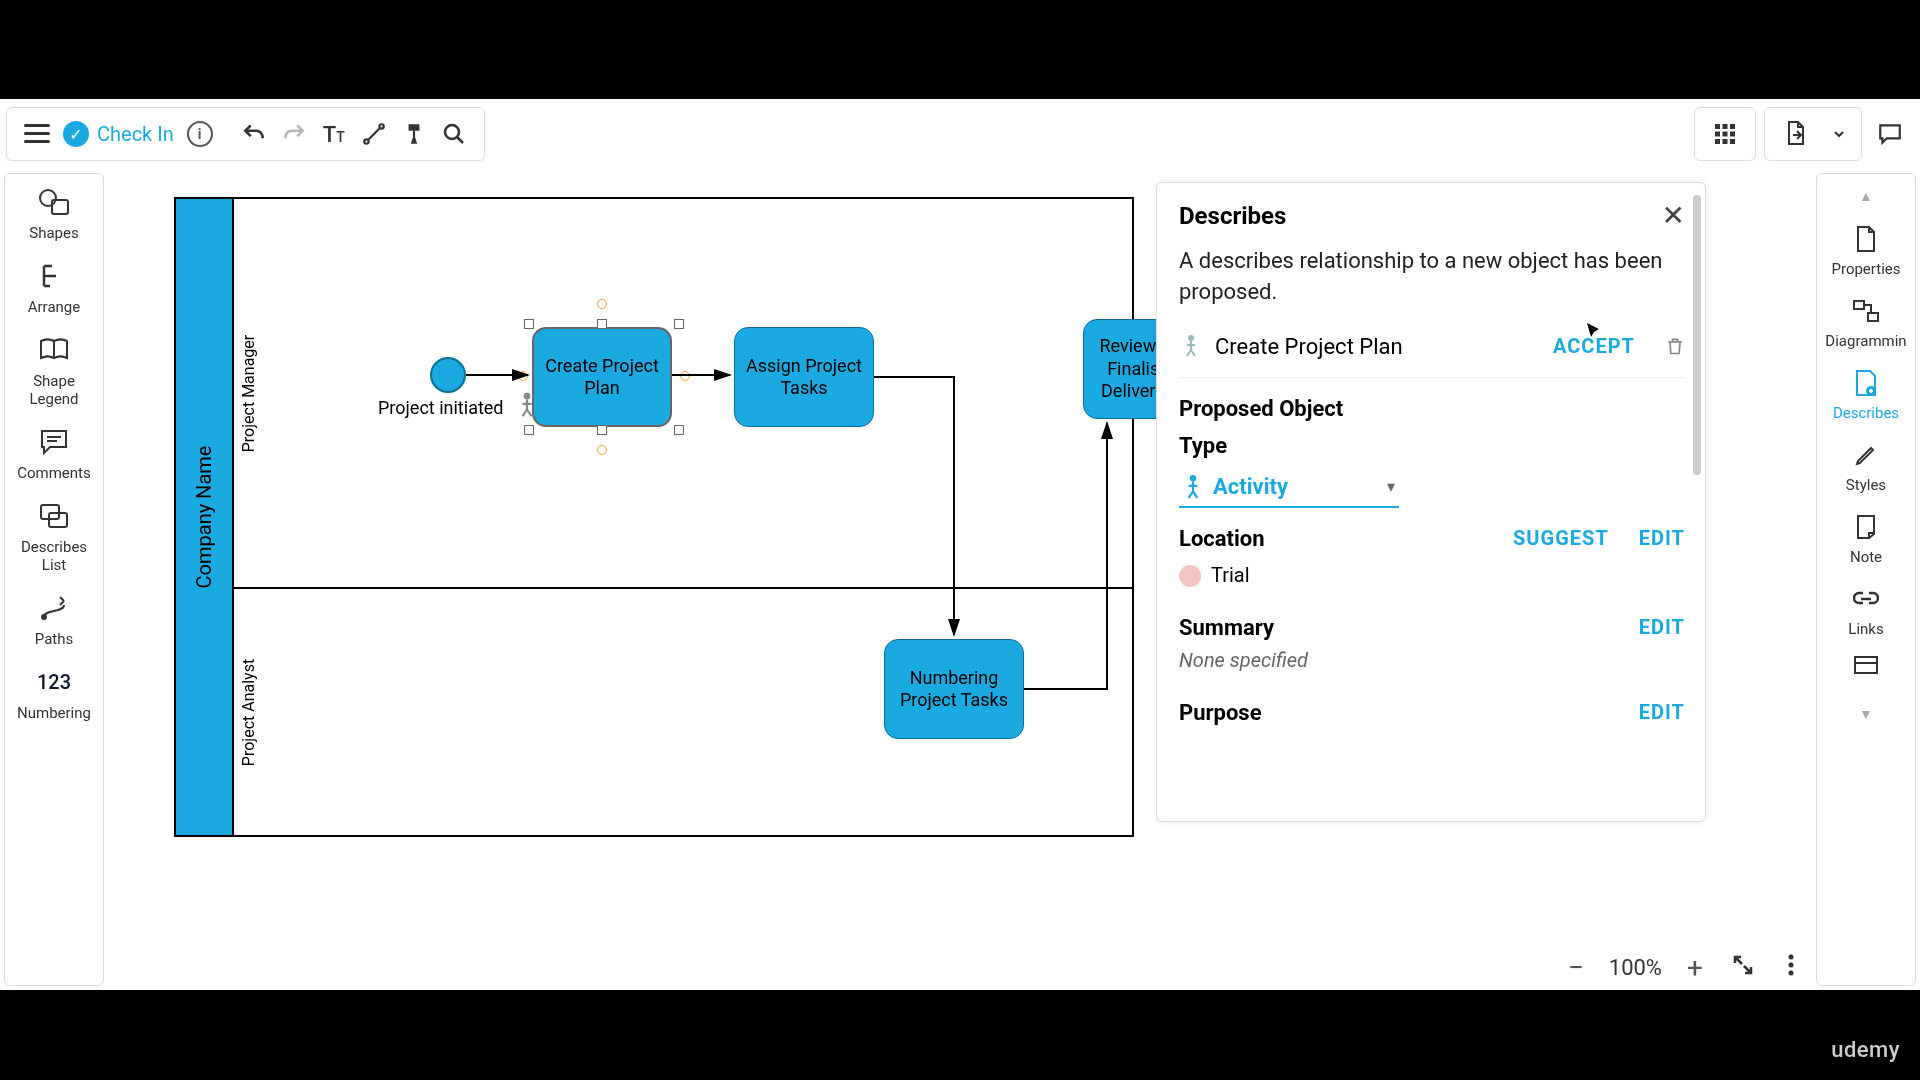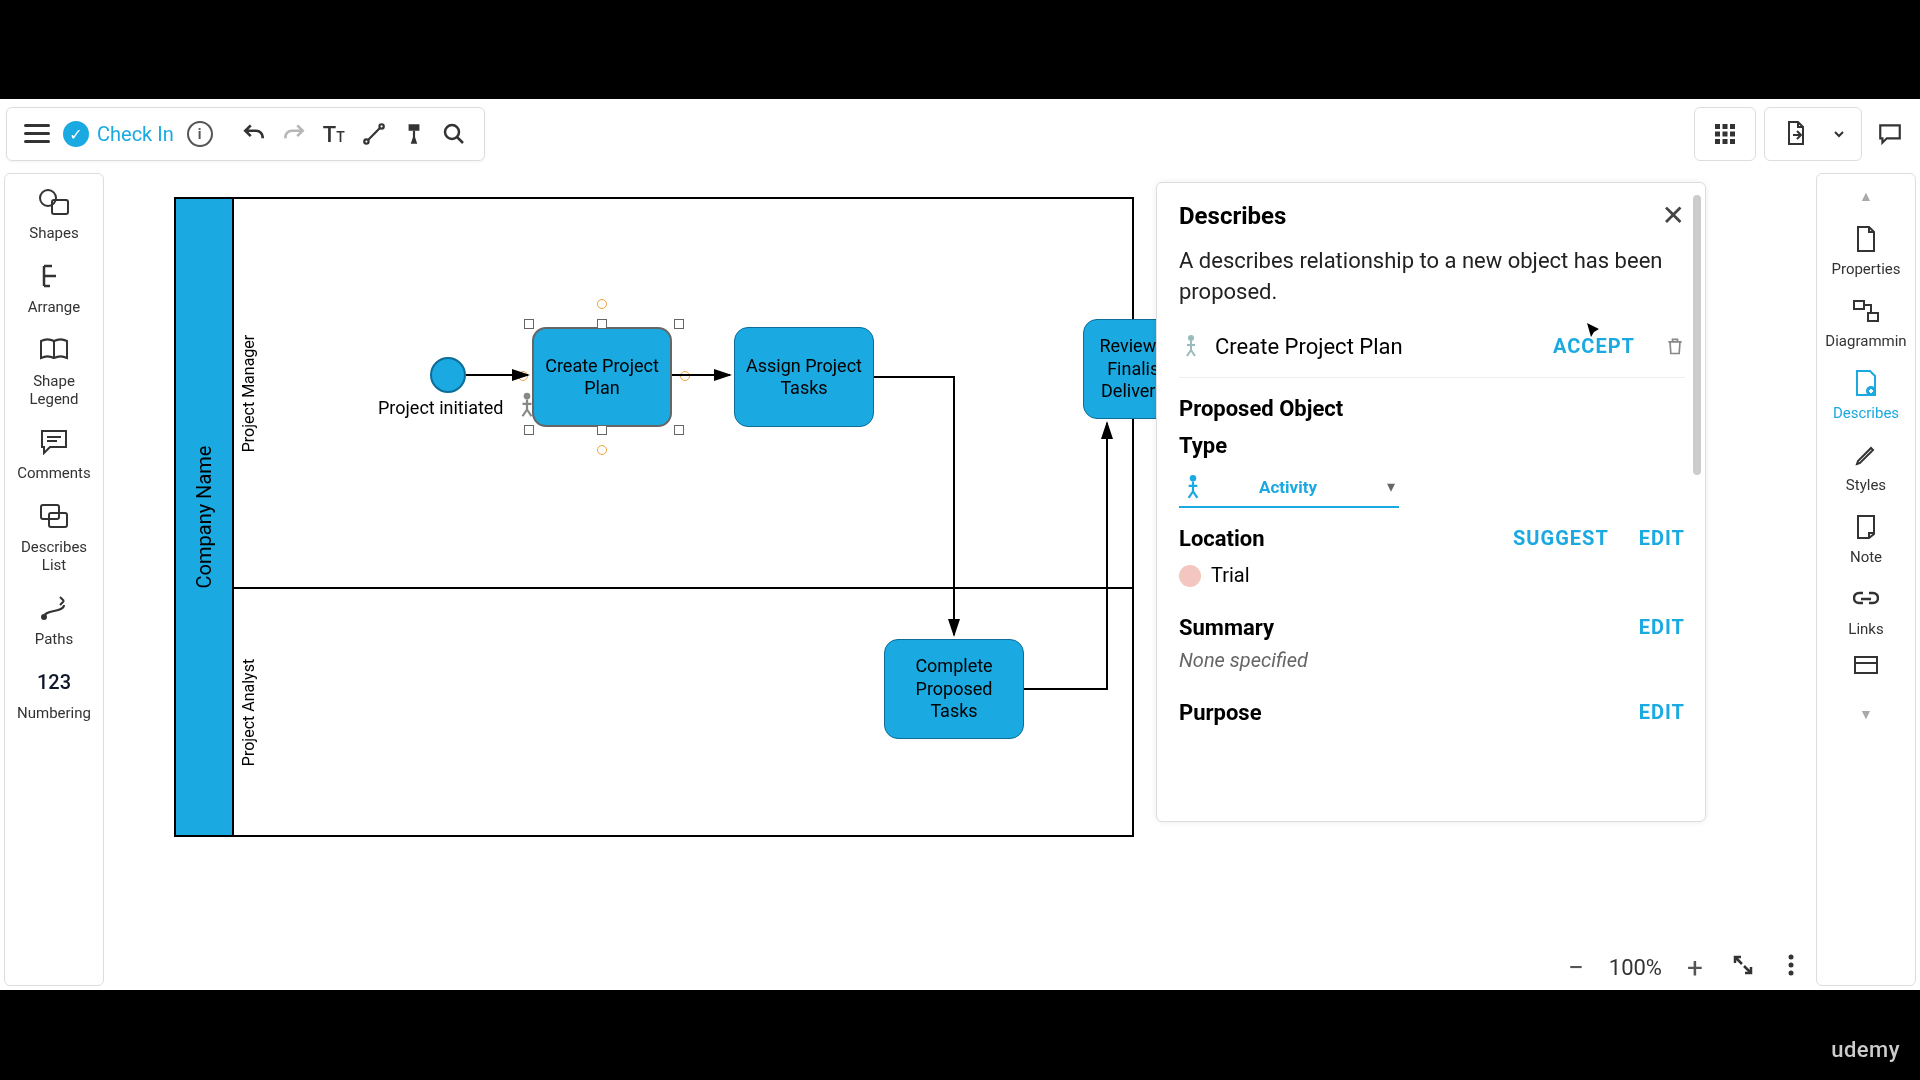--- a/index.html
+++ b/index.html
@@ -61,21 +61,21 @@
 .prop-right { display:flex; align-items:center; gap:30px;}
 .accept-btn { color:#1aa9e0; font-weight:700; font-size:20px; letter-spacing:1px; cursor:pointer;}
 .trash { width:20px; height:20px; color:#888; cursor:pointer;}
 .section-title { font-weight:700; font-size:22px; margin-top:18px; margin-bottom:12px;}
 .field-label { font-size:22px; font-weight:700; margin-top:0; margin-bottom:10px;}
 .row-split { display:flex; align-items:center; justify-content:space-between; margin-top:18px;}
 .row-label { font-size:22px; font-weight:700;}
 .row-actions { display:flex; gap:30px;}
 .link-action { color:#1aa9e0; font-weight:700; font-size:20px; letter-spacing:1px; cursor:pointer;}
 .type-dropdown { display:flex; align-items:center; gap:10px; border-bottom:2px solid #1aa9e0; width:220px; padding:6px 4px; cursor:pointer;}
-.type-label { color:#1aa9e0; font-weight:700; font-size:17px;margin-left:46px;}
+.type-label { color:#1aa9e0; font-weight:700; font-size:22px;}
 .chip-row { display:flex; align-items:flex-end; gap:10px; margin-top:12px;}
 .chip-circle { width:22px; height:22px; border-radius:50%; background:#f4c6c0;}
 .placeholder-italic { font-style:italic; color:#666; font-size:20px; margin-top:8px;}
 .panel-scroll { position:absolute; right:4px; top:12px; height:280px; width:8px; background:#ccc; border-radius:4px;}
 
 .right-rail { width:100px; border:1px solid #ddd; border-radius:6px; margin:4px 4px 4px 0; display:flex; flex-direction:column; align-items:center; padding:12px 0; gap:18px; position:relative;}
 .rail-item { display:flex; flex-direction:column; align-items:center; cursor:pointer; font-size:15px; color:#333; text-align:center; width:100%;}
 .rail-item.active { color:#1aa9e0;}
 .rail-icon { height:30px; display:flex; align-items:center; justify-content:center; margin-bottom:6px;}
 .rail-arrow { font-size:14px; color:#aaa; margin:2px 0;}
@@ -305,21 +305,21 @@
             <line x1="232" y1="176" x2="294" y2="176" stroke="#000" stroke-width="2" marker-end="url(#ah)"></line>
             <line x1="438" y1="176" x2="496" y2="176" stroke="#000" stroke-width="2" marker-end="url(#ah)"></line>
             <path d="M640 178 L720 178 L720 390" stroke="#000" stroke-width="2" fill="none"></path>
             <line x1="873" y1="390" x2="873" y2="224" stroke="#000" stroke-width="2" marker-end="url(#ah)"></line>
           </svg>
         </div>
         <div class="lane2">
           <div class="lane-label">
               <span>Project Analyst</span>
             </div>
-          <div class="task" style="left:650px; top:50px;">Complete Proposed Tasks</div>
+          <div class="task" style="left:650px; top:50px;">Numbering Project Tasks</div>
           <svg style="position:absolute;left:0;top:0;width:100%;height:100%;pointer-events:none">
             <defs>
                 <marker id="ah2" markerWidth="10" markerHeight="10" refX="8" refY="3" orient="auto">
                   <path d="M0,0 L9,3 L0,6 z" fill="#000"></path>
                 </marker>
               </defs>
             <line x1="720" y1="0" x2="720" y2="46" stroke="#000" stroke-width="2" marker-end="url(#ah2)"></line>
             <path d="M790 100 L873 100 L873 0" stroke="#000" stroke-width="2" fill="none"></path>
           </svg>
         </div>

